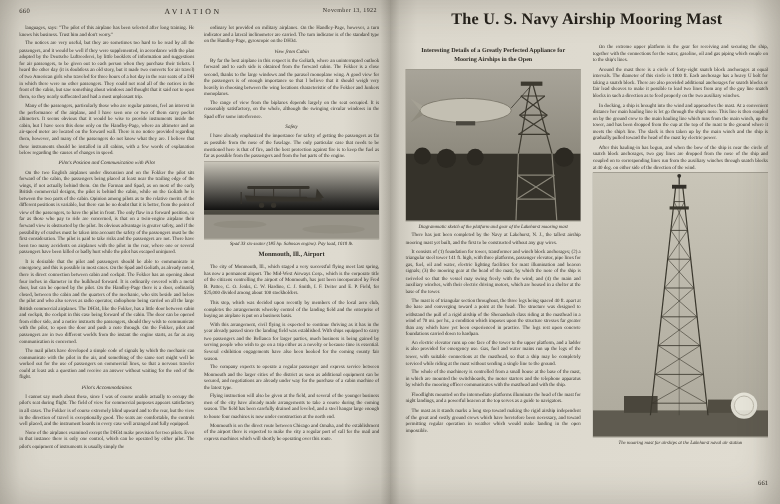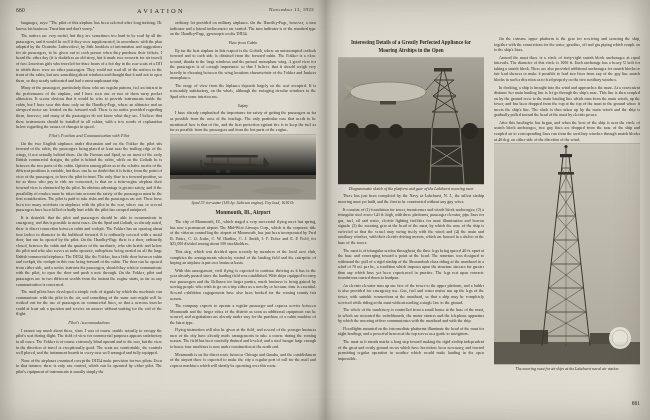--- a/index.html
+++ b/index.html
@@ -100,20 +100,21 @@
 
     <div class="h-bold">Monmouth, Ill., Airport</div>
     <p>The city of Monmouth, Ill., which staged a very successful flying meet last spring, has now a permanent airport. The Mid-West Airways Corp., which is the corporate title of the citizens controlling the airport of Monmouth, has just been incorporated by Fred B. Pattee, C. O. Jenks, C. W. Hardine, C. J. Smith, I. F. Deiter and E. P. Field, for $25,000 divided among about 100 stockholders.</p>
     <p>This step, which was decided upon recently by members of the local aero club, completes the arrangements whereby control of the landing field and the enterprise of buying an airplane is put on a business basis.</p>
     <p>With this arrangement, civil flying is expected to continue thriving as it has in the year already passed since the landing field was established. With ships equipped to carry two passengers and the Bellanca for larger parties, much business is being gained by serving people who wish to go on a trip either as a novelty or because time is essential. Several exhibition engagements have also been booked for the coming county fair season.</p>
     <p>The company expects to operate a regular passenger and express service between Monmouth and the larger cities of the district as soon as additional equipment can be secured, and negotiations are already under way for the purchase of a cabin machine of the latest type.</p>
     <p>Flying instruction will also be given at the field, and several of the younger business men of the city have already made arrangements to take a course during the coming season. The field has been carefully drained and leveled, and a steel hangar large enough to house four machines is now under construction at the north end.</p>
     <p>Monmouth is on the direct route between Chicago and Omaha, and the establishment of the airport there is expected to make the city a regular port of call for the mail and express machines which will shortly be operating over this route.</p>
   </div>
 
+  <div class="rp-title">The U. S. Navy Airship Mooring Mast</div>
 
   <div class="col" id="rcol1">
     <div class="subtitle">Interesting Details of a Greatly Perfected Appliance for Mooring Airships in the Open</div>
 
     <div class="photo" style="height:126px;">
       <svg width="146" height="126" viewBox="0 0 146 126">
         <defs>
           <linearGradient id="sky2" x1="0" y1="0" x2="0" y2="1">
             <stop offset="0" stop-color="#a8a499"></stop>
               <stop offset="1" stop-color="#8e8a7e"></stop>

